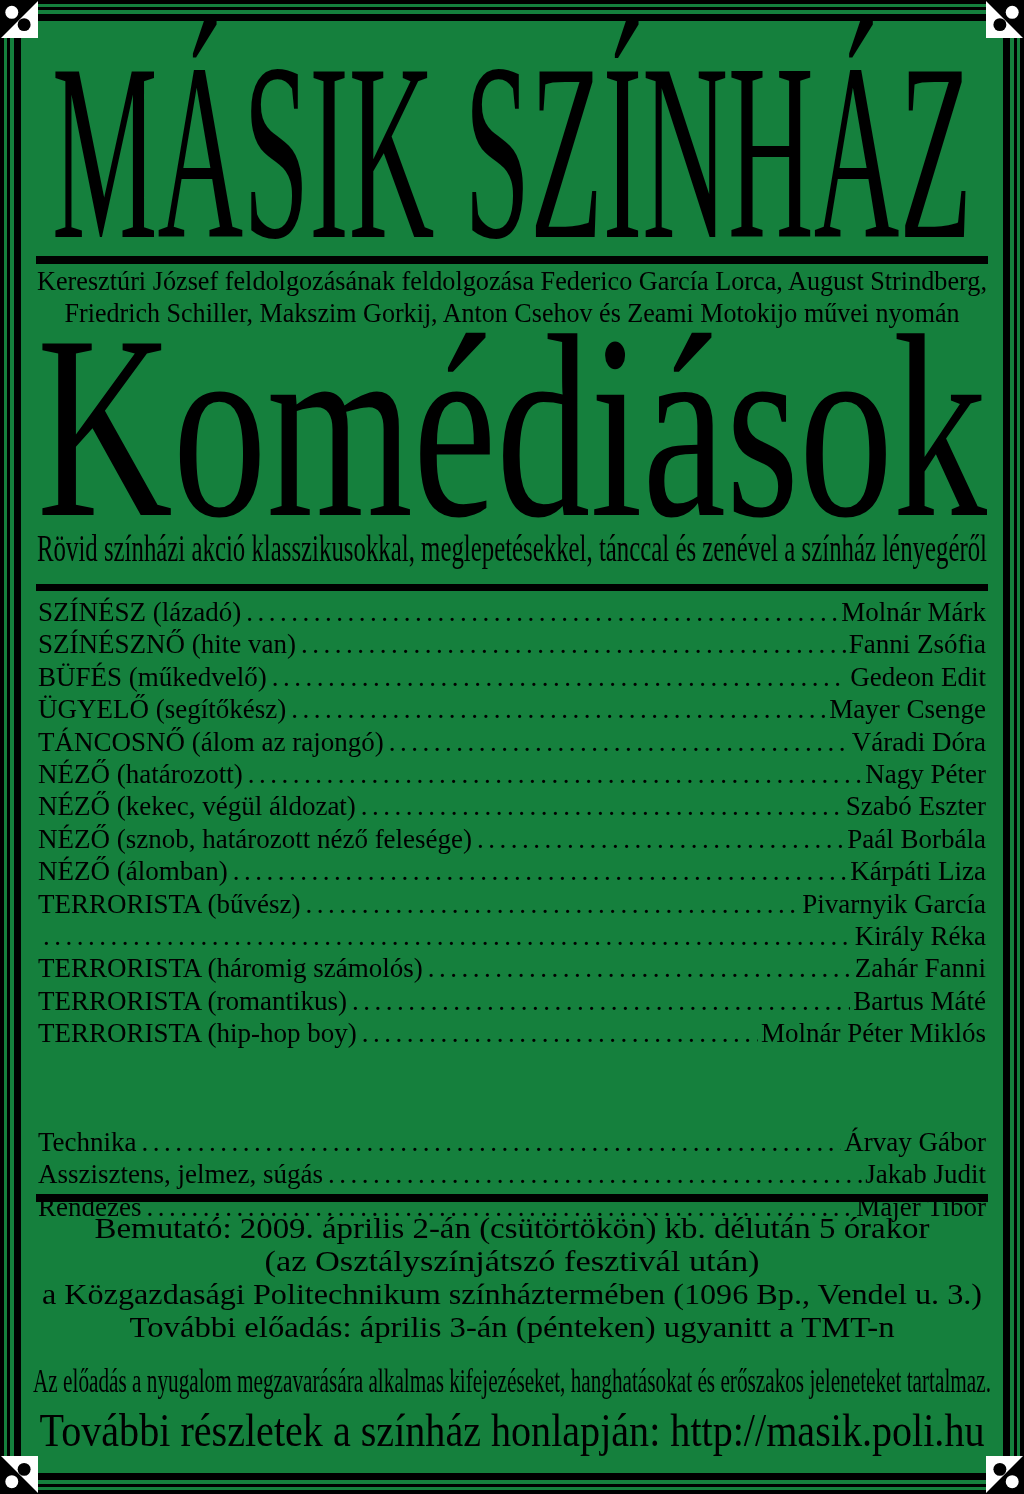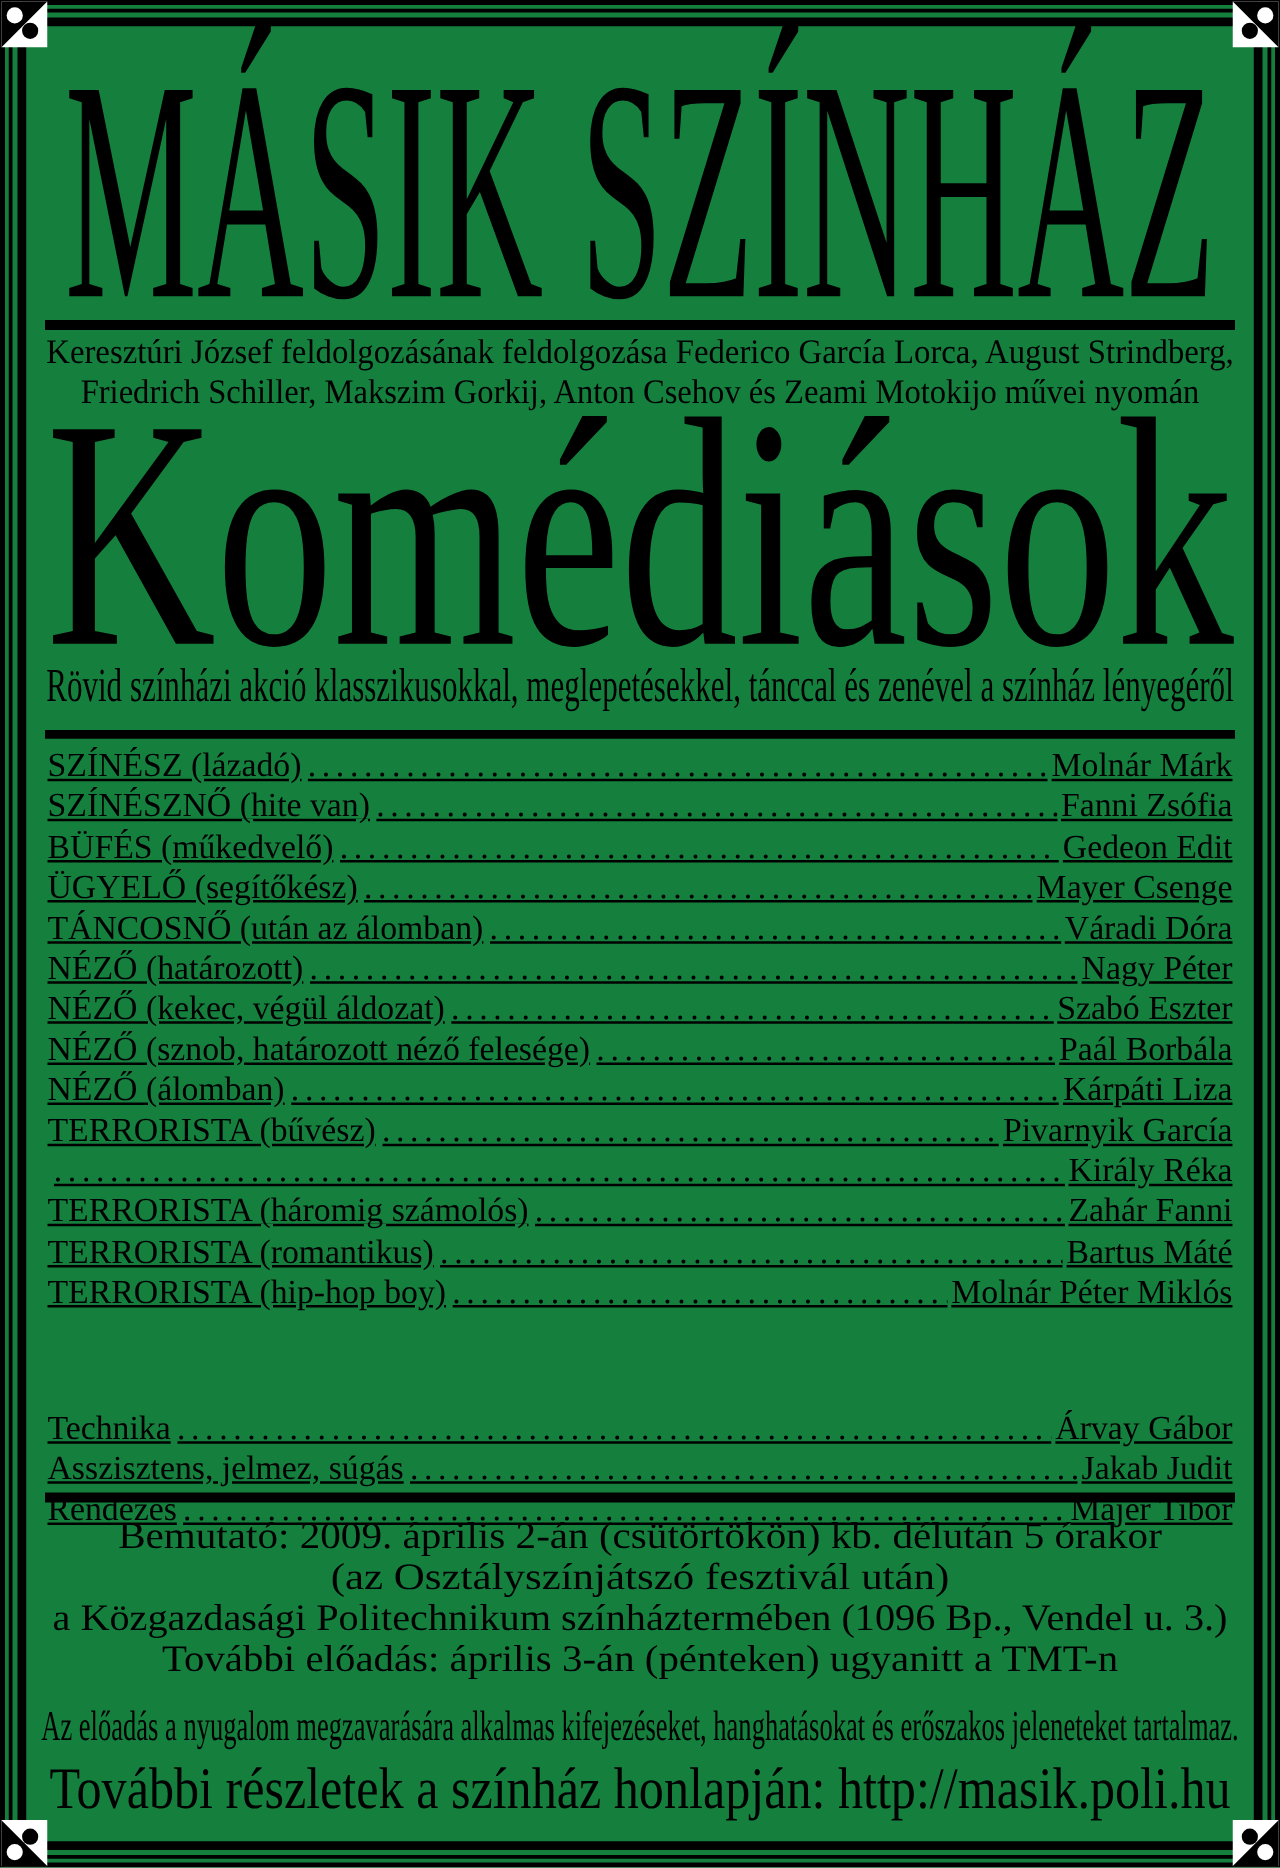--- a/index.html
+++ b/index.html
@@ -48,21 +48,20 @@
   .svg-warning { left:24px; top:1356px; }
   .svg-footer  { left:35px; top:1400px; }
 
   
   .cast-list { position:absolute; left:38px; width:948px; top:596px; }
   .crew-list { position:absolute; left:38px; width:948px; top:1126px; }
   .cast-row {
     display:flex; align-items:baseline;
     font-size:27px; line-height:32.4px;
     white-space:nowrap;
-    text-decoration:underline;
   }
   .cast-role  { flex:0 0 auto; }
   .cast-actor { flex:0 0 auto; }
   .cast-leader {
     flex:1 1 auto; overflow:hidden;
     margin:0 3px 0 5px;
     min-width:20px;
   }
   .cast-leader::after {
     content:"........................................................................................................................";
@@ -149,21 +148,21 @@
         <span class="cast-role">BÜFÉS (műkedvelő)</span>
         <span class="cast-leader"></span>
         <span class="cast-actor">Gedeon Edit</span>
       </div>
     <div class="cast-row">
         <span class="cast-role">ÜGYELŐ (segítőkész)</span>
         <span class="cast-leader"></span>
         <span class="cast-actor">Mayer Csenge</span>
       </div>
     <div class="cast-row">
-        <span class="cast-role">TÁNCOSNŐ (után az álomban)</span>
+        <span class="cast-role">TÁNCOSNŐ (álom az rajongó)</span>
         <span class="cast-leader"></span>
         <span class="cast-actor">Váradi Dóra</span>
       </div>
     <div class="cast-row">
         <span class="cast-role">NÉZŐ (határozott)</span>
         <span class="cast-leader"></span>
         <span class="cast-actor">Nagy Péter</span>
       </div>
     <div class="cast-row">
         <span class="cast-role">NÉZŐ (kekec, végül áldozat)</span>

